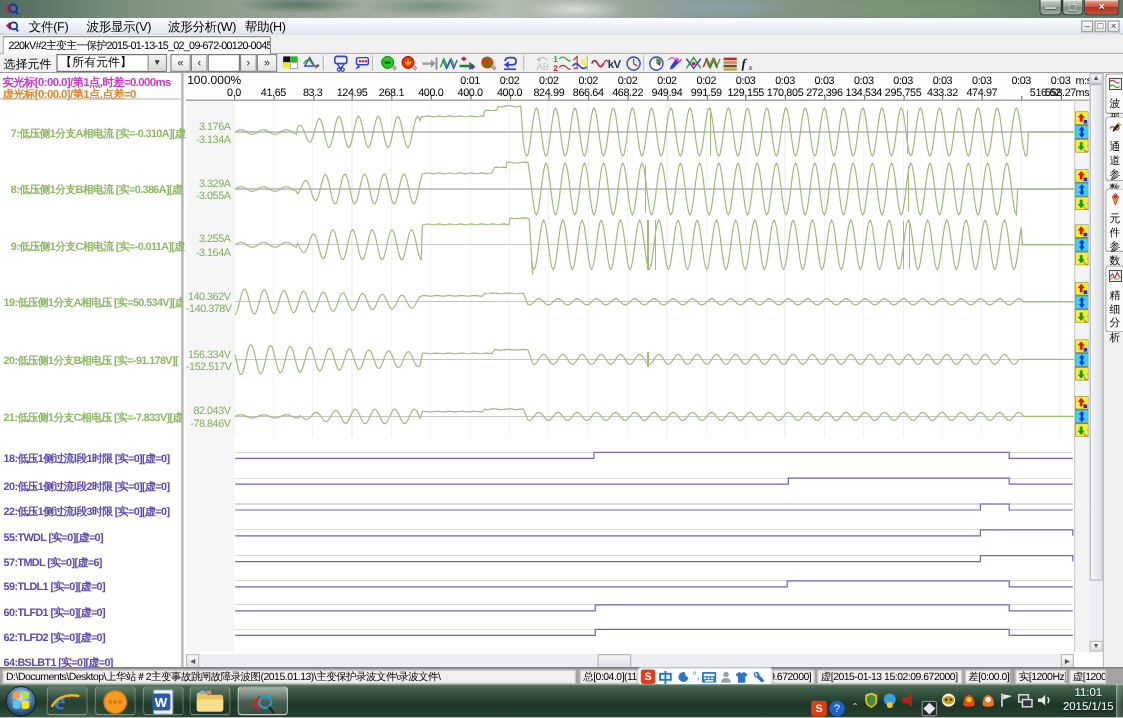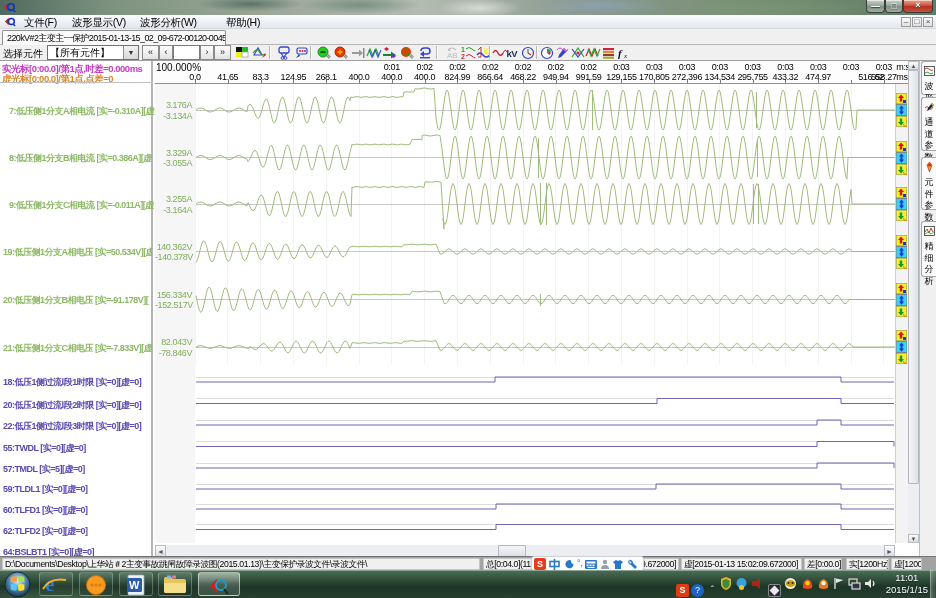--- a/index.html
+++ b/index.html
@@ -105,21 +105,21 @@
     </div>
 <div id="menubar" class="abs"></div>
 <svg class="abs" style="left:4px;top:16px" width="12" height="12" viewBox="0 0 13 13">
       <path d="M1 6 L5 2 L5 10 Z" fill="#cc2222"></path>
       <circle cx="8" cy="6" r="3.2" fill="none" stroke="#1133bb" stroke-width="1.6"></circle>
       <line x1="10" y1="8.5" x2="12" y2="11" stroke="#1133bb" stroke-width="1.6"></line>
     </svg>
 <div class="mitem" style="left:24px">文件(F)</div>
 <div class="mitem" style="left:72px">波形显示(V)</div>
 <div class="mitem" style="left:140px">波形分析(W)</div>
-<div class="mitem" style="left:226px">帮助(H)</div>
+<div class="mitem" style="left:204px">帮助(H)</div>
 <div class="mdib" style="left:901px">–</div>
 <div class="mdib" style="left:912px">□</div>
 <div class="mdib" style="left:923px">×</div>
 <div id="tabrow" class="abs">
       <div id="tab1">220kV#2主变主一保护2015-01-13-15_02_09-672-00120-00450</div>
     </div>
 <div id="toolbar" class="abs">
 <div id="seltxt">选择元件</div>
 <div id="combo">【所有元件】<div id="combobtn">▼</div></div>
 <div class="nbtn" style="left:142px;width:17px">«</div>
@@ -256,21 +256,21 @@
 <div class="chlbl gr" style="top:43.5px;left:9px">7:低压侧1分支A相电流 [实=-0.310A][虚</div>
       <div class="chlbl gr" style="top:91.0px;left:9px">8:低压侧1分支B相电流 [实=0.386A][虚</div>
       <div class="chlbl gr" style="top:137.5px;left:9px">9:低压侧1分支C相电流 [实=-0.011A][虚</div>
       <div class="chlbl gr" style="top:185.0px;left:3px">19:低压侧1分支A相电压 [实=50.534V][虚</div>
       <div class="chlbl gr" style="top:233.0px;left:3px">20:低压侧1分支B相电压 [实=-91.178V][</div>
       <div class="chlbl gr" style="top:280.5px;left:3px">21:低压侧1分支C相电压 [实=-7.833V][虚</div>
       <div class="chlbl pu" style="top:314.5px">18:低压1侧过流Ⅰ段1时限 [实=0][虚=0]</div>
       <div class="chlbl pu" style="top:338.0px">20:低压1侧过流Ⅰ段2时限 [实=0][虚=0]</div>
       <div class="chlbl pu" style="top:359.0px">22:低压1侧过流Ⅰ段3时限 [实=0][虚=0]</div>
       <div class="chlbl pu" style="top:380.5px">55:TWDL [实=0][虚=0]</div>
-      <div class="chlbl pu" style="top:401.5px">57:TMDL [实=5][虚=0]</div>
+      <div class="chlbl pu" style="top:401.5px">57:TMDL [实=0][虚=6]</div>
       <div class="chlbl pu" style="top:422.0px">59:TLDL1 [实=0][虚=0]</div>
       <div class="chlbl pu" style="top:443.0px">60:TLFD1 [实=0][虚=0]</div>
       <div class="chlbl pu" style="top:464.0px">62:TLFD2 [实=0][虚=0]</div>
       <div class="chlbl pu" style="top:485.0px">64:BSLBT1 [实=0][虚=0]</div>
 <div id="scalecol" class="abs"></div>
 <div class="scv" style="top:39.0px">3.176A</div>
       <div class="scv" style="top:49.5px">-3.134A</div>
       <div class="scv" style="top:86.5px">3.329A</div>
       <div class="scv" style="top:97.0px">-3.055A</div>
       <div class="scv" style="top:133.0px">3.255A</div>

